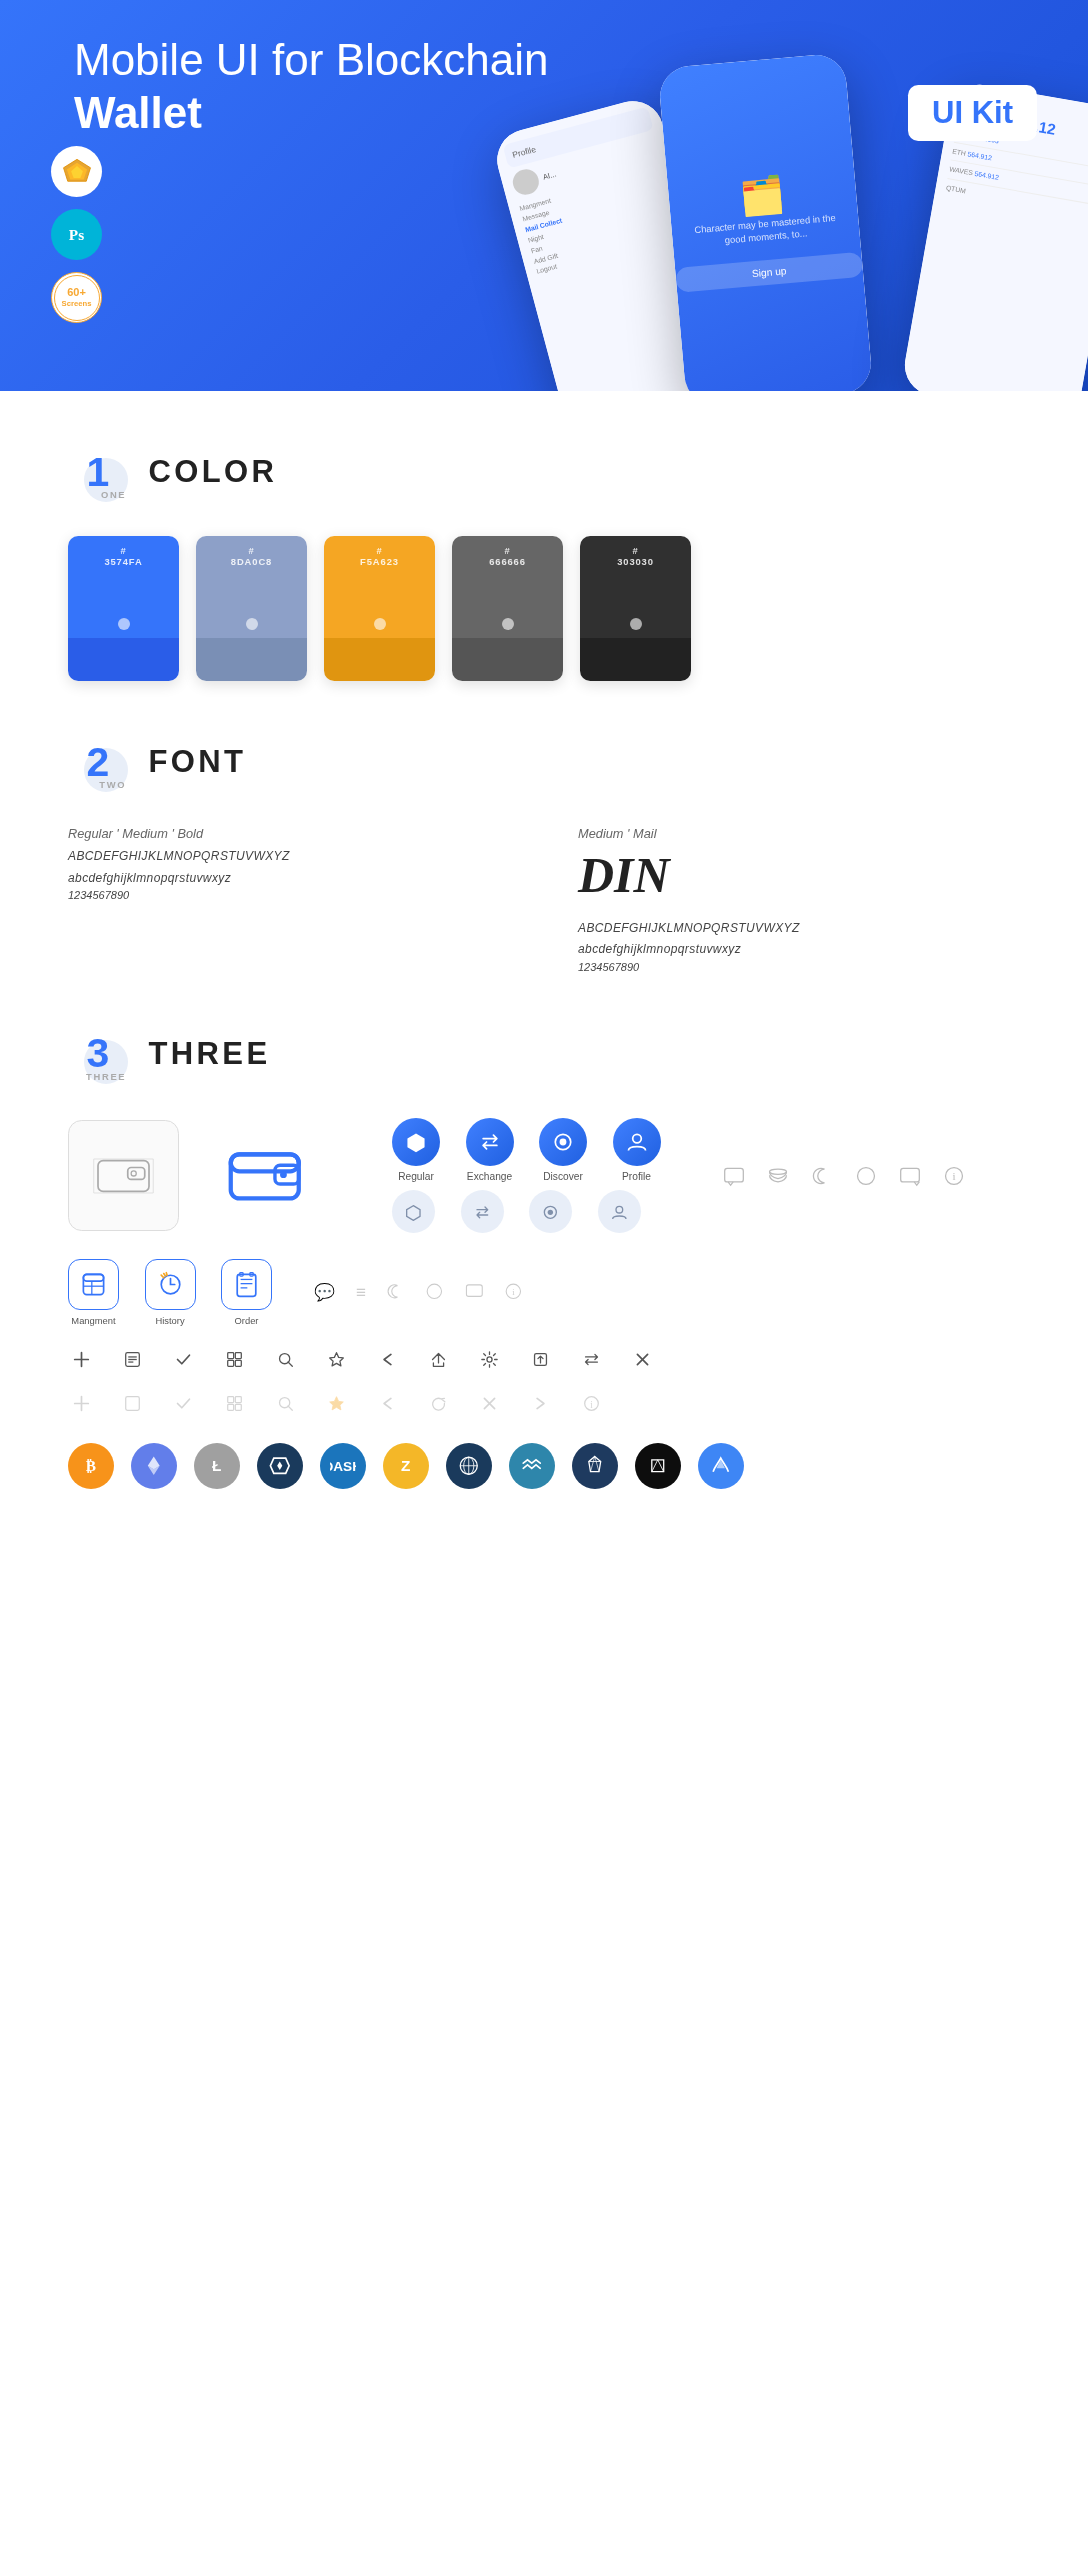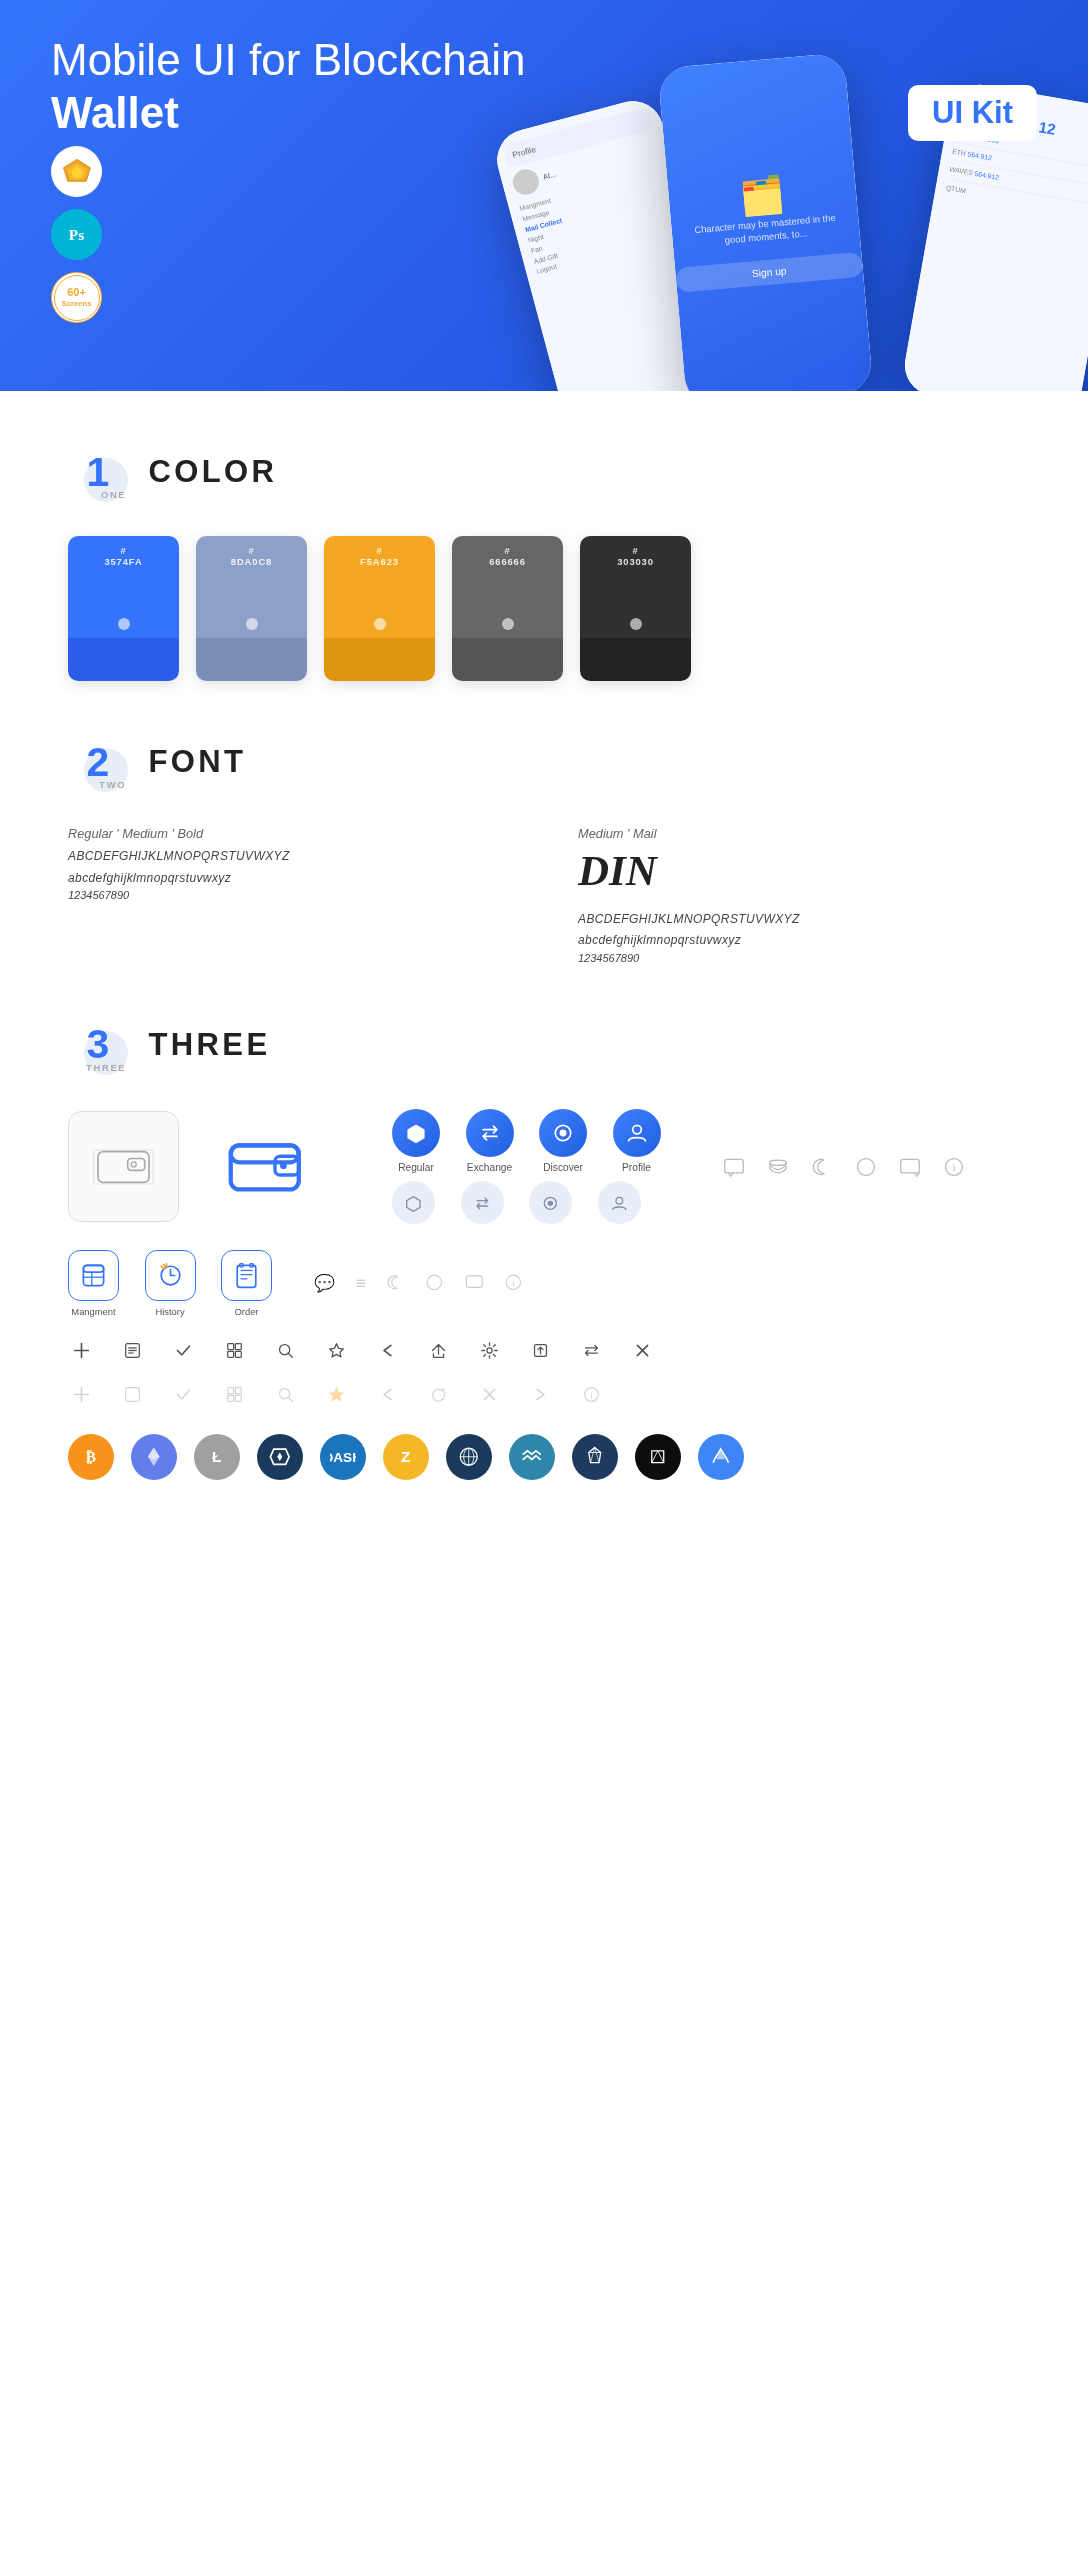--- a/index.html
+++ b/index.html
@@ -7,21 +7,21 @@
 
     
     .hero {
       background: linear-gradient(135deg, #3574FA 0%, #2a5de8 50%, #1a4fd6 100%);
       width: 100%;
       height: 391px;
       position: relative;
       overflow: hidden;
       display: flex;
       align-items: flex-start;
-      padding: 34px 51px;
+      padding: 34px 74px;
     }
     .hero-title {
       color: #fff;
       font-size: 44px;
       font-weight: 400;
       line-height: 1.2;
       max-width: 510px;
       position: relative;
       z-index: 2;
     }
@@ -193,21 +193,21 @@
 
     
     .font-section { margin-bottom: 51px; }
     .font-grid {
       display: flex;
       gap: 68px;
     }
     .font-block { flex: 1; font-style: italic; }
     .font-meta { color: #666; font-size: 12.8px; margin-bottom: 5.1px; }
     .font-name-sf { font-size: 41px; font-weight: 800; color: #222; font-family: -apple-system, BlinkMacSystemFont, sans-serif; margin-bottom: 13.6px; }
-    .font-name-din { font-size: 43px; font-weight: 700; color: #222; font-family: Georgia, serif; margin-bottom: 13.6px; }
+    .font-name-din { font-size: 50px; font-weight: 700; color: #222; font-family: Georgia, serif; margin-bottom: 13.6px; }
     .font-alphabet { font-size: 12px; color: #444; line-height: 1.8; letter-spacing: 0.4px; }
     .font-numbers { font-size: 11px; color: #444; }
 
     
     .icon-section { margin-bottom: 51px; }
     .icon-grid-main {
       display: flex;
       align-items: center;
       gap: 34px;
       margin-bottom: 25.5px;

